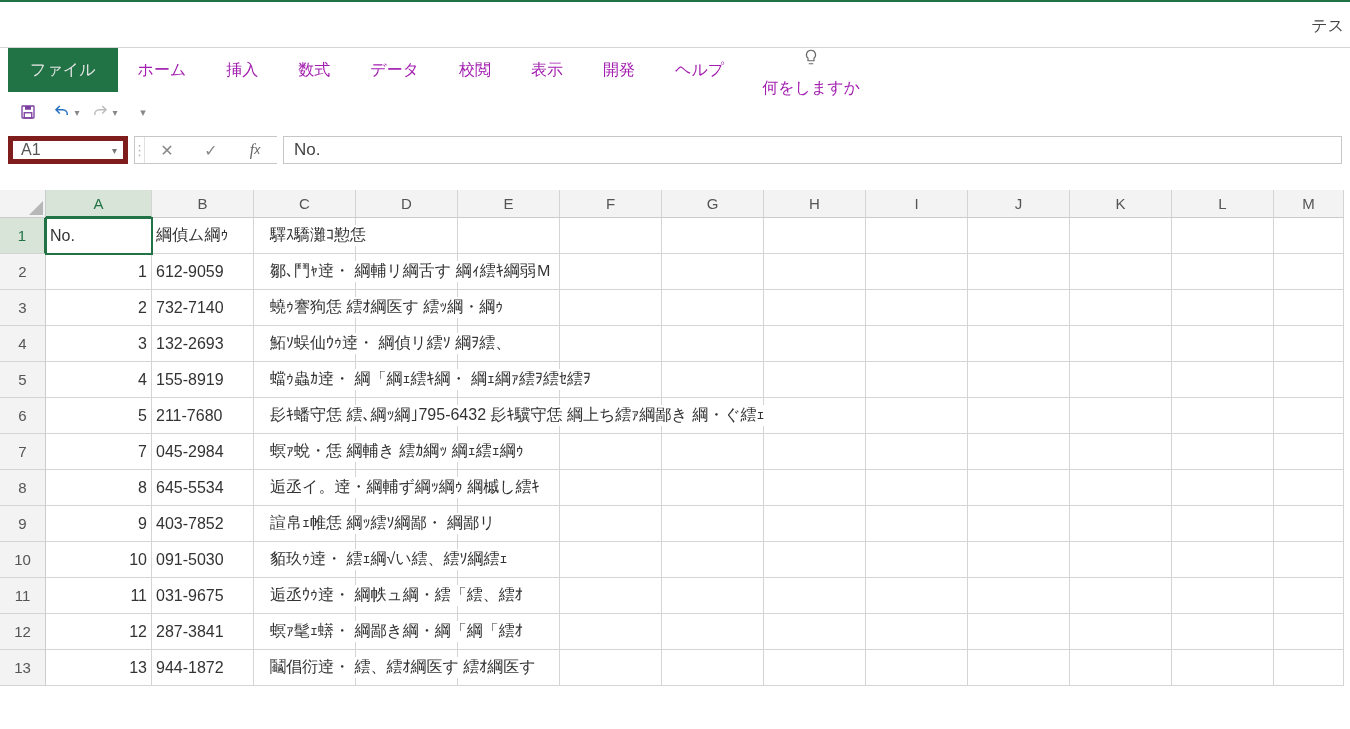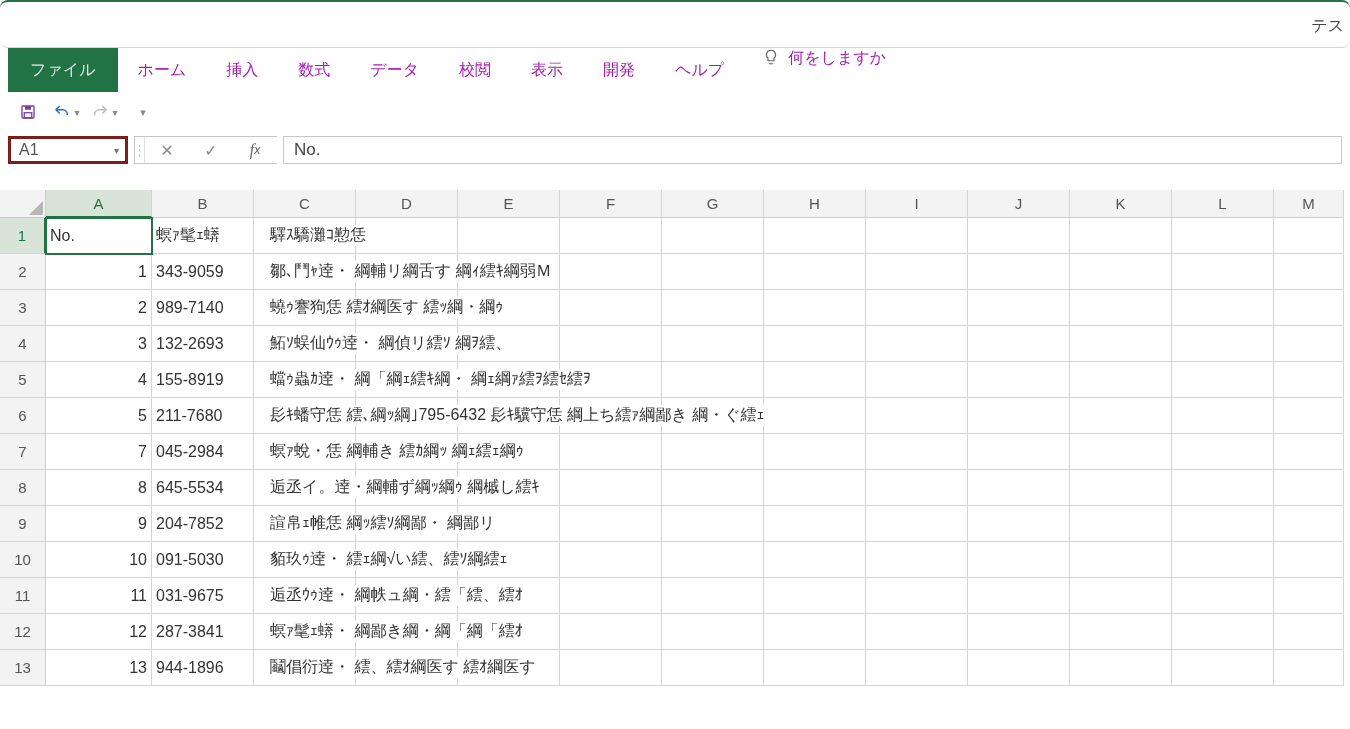--- a/index.html
+++ b/index.html
@@ -1,36 +1,36 @@
 <!DOCTYPE html>
 <html><head>
 <meta charset="utf-8">
 <style>
 * { margin: 0; padding: 0; box-sizing: border-box; font-family: "Segoe UI", "Meiryo UI", sans-serif; }
 html, body { width: 1350px; height: 729px; overflow: hidden; background: #fff; }
 
 
-.titlebar { height: 48px; background: #fff; border-top: 2px solid #217346; border-bottom: 1px solid #d4d4d4; position: relative; border-radius: 8px; }
+.titlebar { height: 48px; background: #fff; border-top: 2px solid #217346; border-bottom: 1px solid #d4d4d4; position: relative; }
 .titlebar .title { position: absolute; right: 6px; top: 14px; font-size: 16px; color: #444; }
 
 
 .ribbon-tabs { height: 44px; display: flex; align-items: center; padding: 0 8px 0 8px; background: #fff; }
 .ribbon-tabs .tab { height: 44px; display: flex; align-items: center; padding: 0 20px; font-size: 16px; color: #a21caf; cursor: pointer; }
 .ribbon-tabs .tab.file { background: #217346; color: #e5e5e5; padding: 12px 22px; }
-.ribbon-tabs .tellme { display: flex; align-items: flex-start; gap: 8px; padding: 0 18px; }
+.ribbon-tabs .tellme { display: flex; align-items: center; gap: 8px; padding: 0 18px; flex-direction: column; }
 .ribbon-tabs .tellme svg { width: 18px; height: 18px; }
 
 
 .qat { height: 40px; display: flex; align-items: center; gap: 10px; padding: 0 14px; }
 .qat .qat-btn { width: 28px; height: 28px; display: flex; align-items: center; justify-content: center; cursor: pointer; }
 .qat .dd { font-size: 10px; color: #888; padding-left: 2px; }
 
 
 .fbar-row { height: 40px; display: flex; align-items: stretch; padding: 4px 8px 8px 8px; gap: 6px; }
-.namebox { width: 120px; border: 3px solid #7f1d1d; display: flex; align-items: center; justify-content: space-between; padding: 0 6px 0 8px; font-size: 16px; color: #555; }
+.namebox { width: 120px; border: 5px solid #7f1d1d; display: flex; align-items: center; justify-content: space-between; padding: 0 6px 0 8px; font-size: 16px; color: #555; }
 .namebox .chev { font-size: 10px; color: #777; }
 .fx-controls { display: flex; align-items: center; border: 1px solid #c7c7c7; border-right: none; }
 .fx-controls .splitter { width: 10px; border-right: 1px solid #e0e0e0; height: 100%; display:flex; align-items:center; justify-content:center; color:#bbb; font-size:14px;}
 .fx-controls .fxbtn { width: 44px; display: flex; align-items: center; justify-content: center; color: #888; font-size: 16px; }
 .fx-controls .fxlabel { font-style: italic; font-family: "Times New Roman", serif; color: #666; }
 .formula-bar { flex: 1; border: 1px solid #c7c7c7; display: flex; align-items: center; padding: 0 10px; font-size: 17px; color: #444; }
 
 
 .spacer { height: 18px; }
 
@@ -134,57 +134,57 @@
   <div class="colhdr">J</div>
   <div class="colhdr">K</div>
   <div class="colhdr">L</div>
   <div class="colhdr">M</div>
 </div>
 
 <div id="rows-container">
     <div class="grid">
       <div class="rowhdr active">1</div>
       <div class="cell selected">No.</div>
-      <div class="cell">螟ｧ髦ｪ蠎</div>
+      <div class="cell">綱偵ム綱ｩ</div>
       <div class="cell">
         <span class="overflow">驛ｽ驕灘ｺ懃恁</span>
       </div>
       <div class="cell"></div>
       <div class="cell"></div>
       <div class="cell"></div>
       <div class="cell"></div>
       <div class="cell"></div>
       <div class="cell"></div>
       <div class="cell"></div>
       <div class="cell"></div>
       <div class="cell"></div>
       <div class="cell"></div>
     </div>
     <div class="grid">
       <div class="rowhdr">2</div>
       <div class="cell num">1</div>
-      <div class="cell">343-9059</div>
+      <div class="cell">612-9059</div>
       <div class="cell">
         <span class="overflow">鄒､鬥ｬ逹・  綱輔リ綱舌す  綱ｨ繧ｷ綱弱Ｍ</span>
       </div>
       <div class="cell"></div>
       <div class="cell"></div>
       <div class="cell"></div>
       <div class="cell"></div>
       <div class="cell"></div>
       <div class="cell"></div>
       <div class="cell"></div>
       <div class="cell"></div>
       <div class="cell"></div>
       <div class="cell"></div>
     </div>
     <div class="grid">
       <div class="rowhdr">3</div>
       <div class="cell num">2</div>
-      <div class="cell">989-7140</div>
+      <div class="cell">732-7140</div>
       <div class="cell">
         <span class="overflow">蟯ｩ謇狗恁  繧ｵ綱医す  繧ｯ綱・綱ｩ</span>
       </div>
       <div class="cell"></div>
       <div class="cell"></div>
       <div class="cell"></div>
       <div class="cell"></div>
       <div class="cell"></div>
       <div class="cell"></div>
       <div class="cell"></div>
@@ -278,21 +278,21 @@
       <div class="cell"></div>
       <div class="cell"></div>
       <div class="cell"></div>
       <div class="cell"></div>
       <div class="cell"></div>
       <div class="cell"></div>
     </div>
     <div class="grid">
       <div class="rowhdr">9</div>
       <div class="cell num">9</div>
-      <div class="cell">204-7852</div>
+      <div class="cell">403-7852</div>
       <div class="cell">
         <span class="overflow">諠帛ｪ帷恁  綱ｯ繧ｿ綱鄙・  綱鄙リ</span>
       </div>
       <div class="cell"></div>
       <div class="cell"></div>
       <div class="cell"></div>
       <div class="cell"></div>
       <div class="cell"></div>
       <div class="cell"></div>
       <div class="cell"></div>
@@ -350,21 +350,21 @@
       <div class="cell"></div>
       <div class="cell"></div>
       <div class="cell"></div>
       <div class="cell"></div>
       <div class="cell"></div>
       <div class="cell"></div>
     </div>
     <div class="grid">
       <div class="rowhdr">13</div>
       <div class="cell num">13</div>
-      <div class="cell">944-1896</div>
+      <div class="cell">944-1872</div>
       <div class="cell">
         <span class="overflow">鬮倡衍逹・  繧、繧ｵ綱医す  繧ｵ綱医す</span>
       </div>
       <div class="cell"></div>
       <div class="cell"></div>
       <div class="cell"></div>
       <div class="cell"></div>
       <div class="cell"></div>
       <div class="cell"></div>
       <div class="cell"></div>

